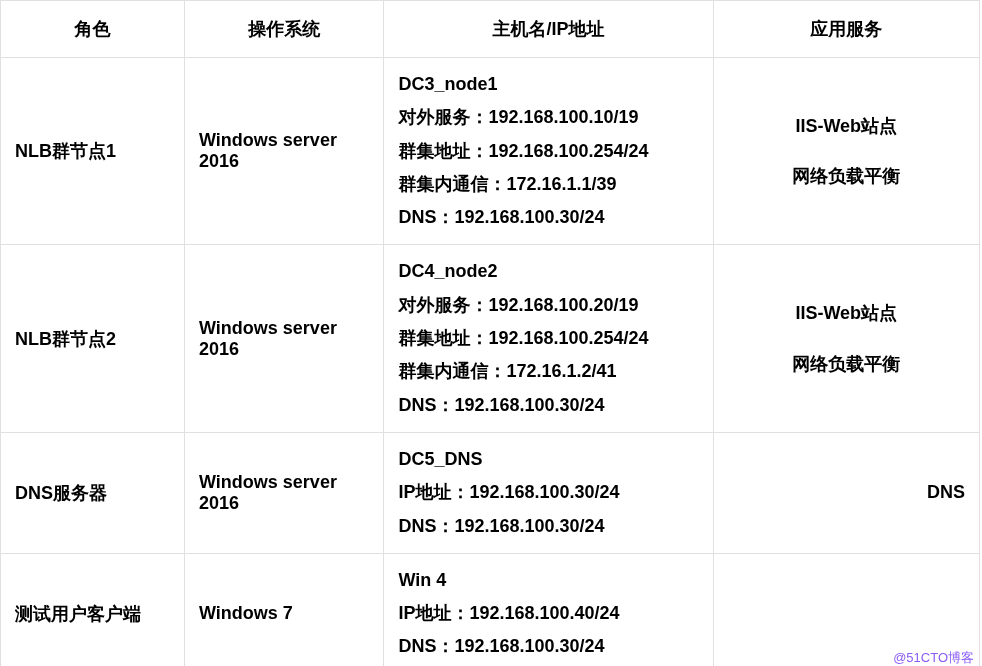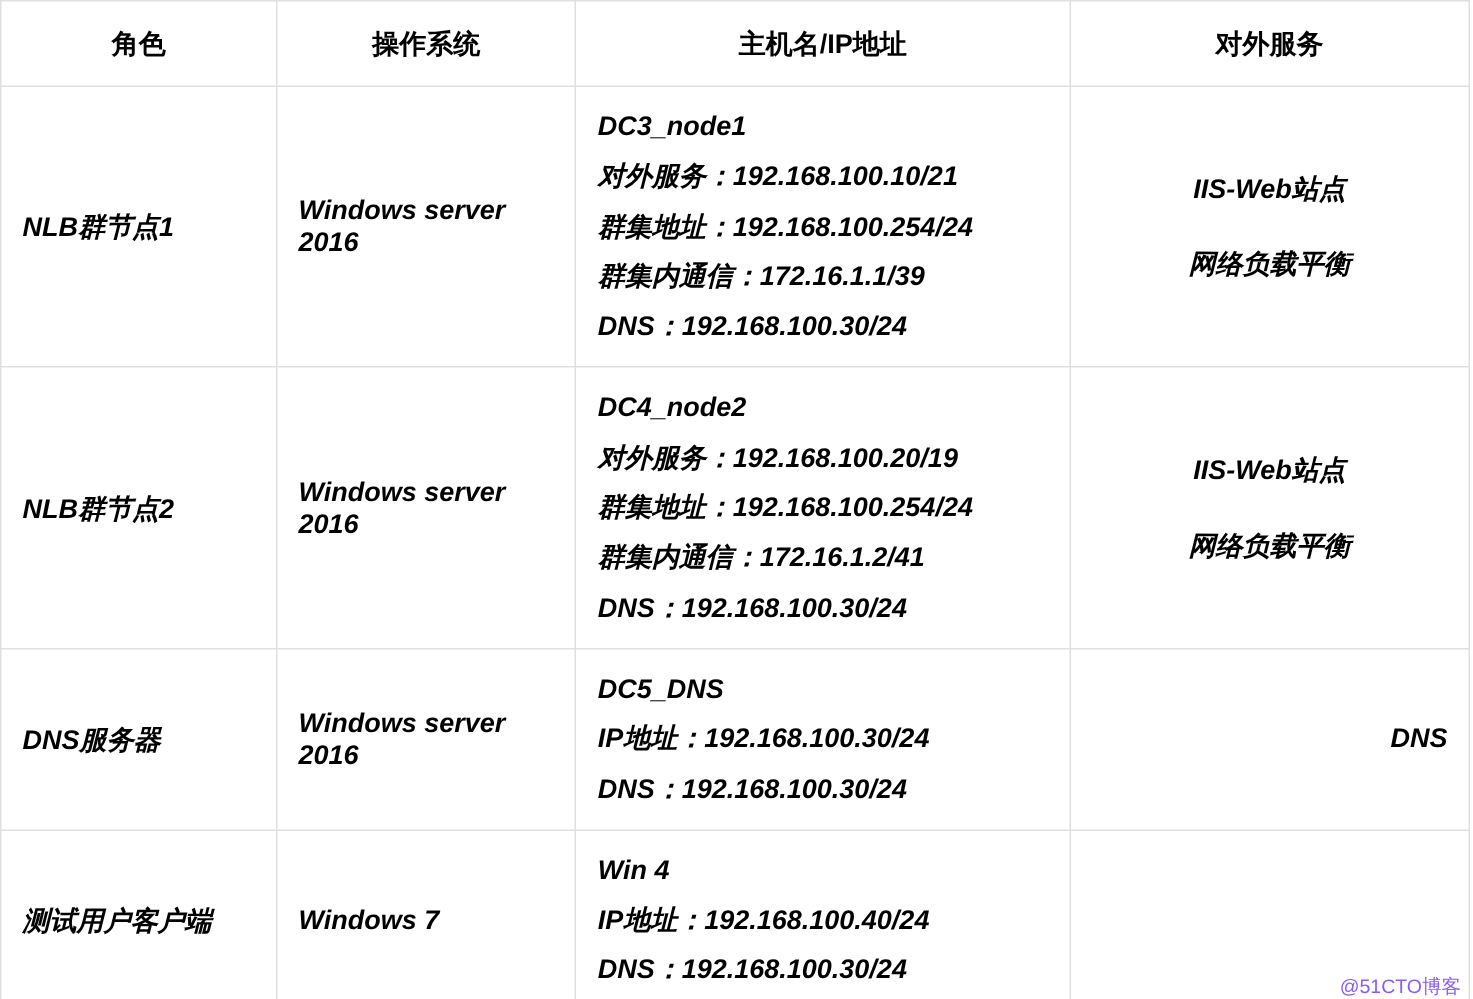--- a/index.html
+++ b/index.html
@@ -26,21 +26,20 @@
       font-weight: bold;
       font-size: 18px;
       background: #ffffff;
       padding-top: 16px;
       padding-bottom: 16px;
     }
     td {
       font-size: 18px;
       font-weight: bold;
       color: #000000;
-      font-style: italic;
     }
     .col-role   { width: 180px; }
     .col-os     { width: 190px; border-radius: 18px; }
     .col-host   { width: 330px; }
     .col-svc    { width: 280px; }
     .host-cell {
       line-height: 1.85;
       font-weight: bold;
     }
     .host-cell .hn {
@@ -69,31 +68,31 @@
   </style>
 </head>
 <body>
 
 <table>
   <thead>
     <tr>
       <th class="col-role">角色</th>
       <th class="col-os">操作系统</th>
       <th class="col-host">主机名/IP地址</th>
-      <th class="col-svc">对外服务</th>
+      <th class="col-svc">应用服务</th>
     </tr>
   </thead>
   <tbody>
 
     <tr>
       <td>NLB群节点1</td>
       <td>Windows server 2016</td>
       <td class="host-cell">
         <span class="hn">DC3_node1</span><br>
-        <span>对外服务：192.168.100.10/21</span><br>
+        <span>对外服务：192.168.100.10/19</span><br>
         <span>群集地址：192.168.100.254/24</span><br>
         <span>群集内通信：172.16.1.1/39</span><br>
         <span>DNS：192.168.100.30/24</span>
       </td>
       <td class="svc-cell">
         <span>IIS-Web站点</span><br>
         <span>网络负载平衡</span>
       </td>
     </tr>
 

